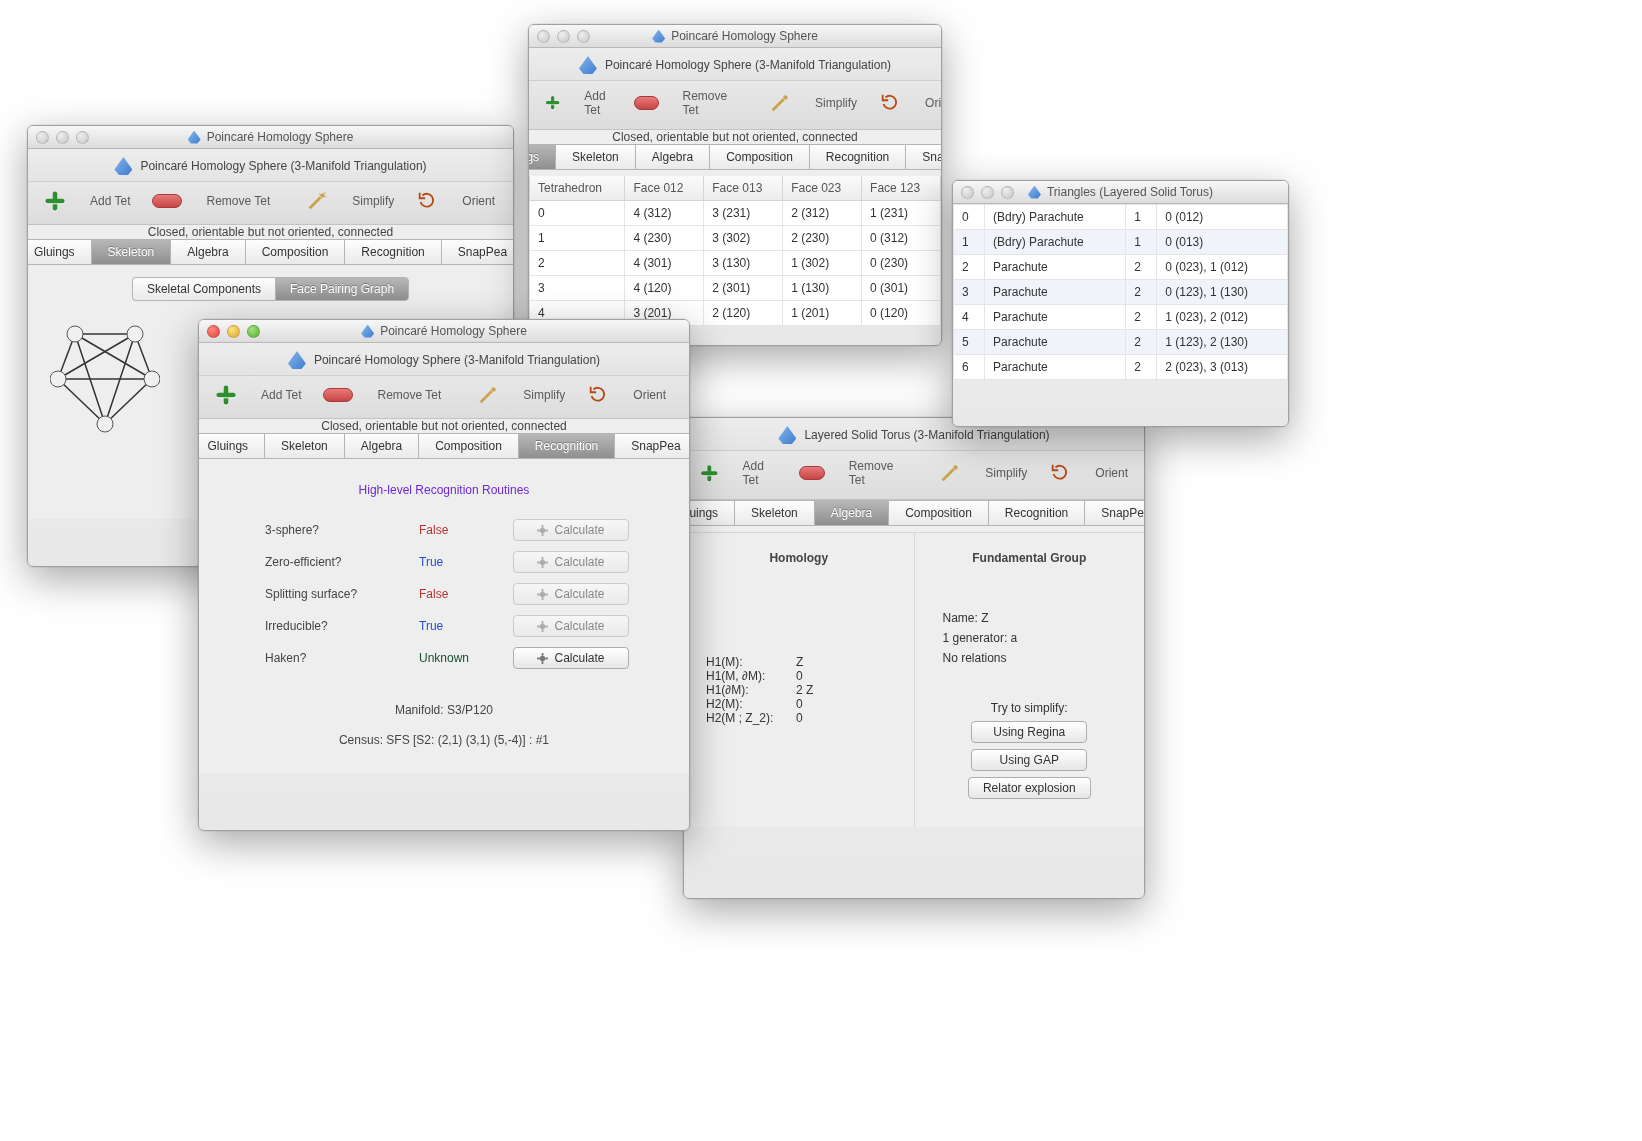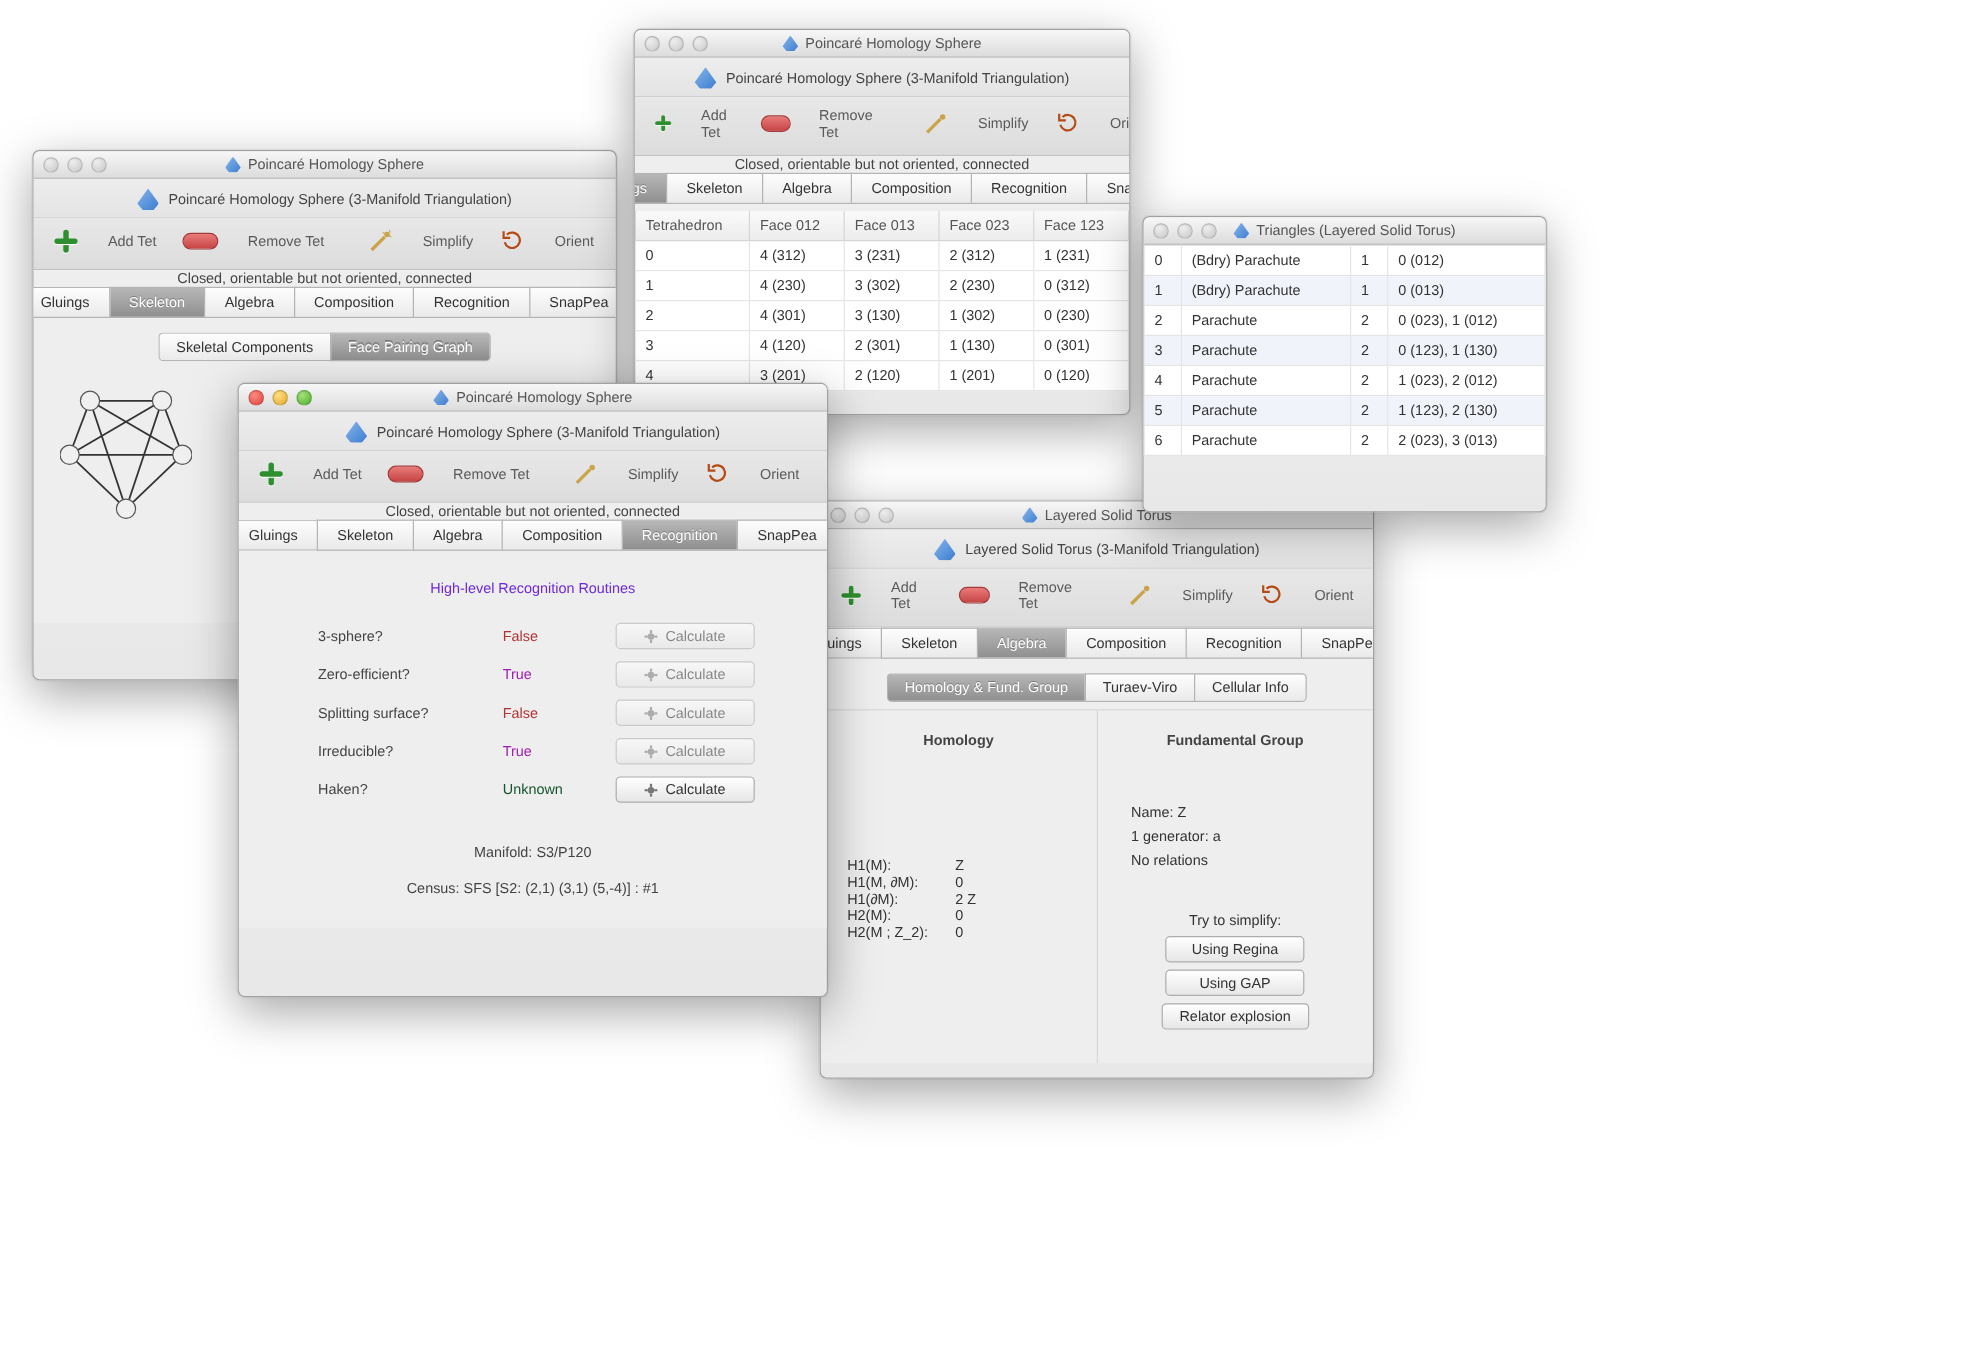--- a/index.html
+++ b/index.html
@@ -48,21 +48,21 @@
 .btn{display:inline-flex;align-items:center;justify-content:center;gap:6px;padding:3px 14px;min-width:86px;background:linear-gradient(#ffffff,#e6e6e6);border:1px solid #adadad;border-radius:4px;box-shadow:inset 0 1px 0 #fff;color:#333;font-size:12px;}
 .btn .gear{width:11px;height:11px;}
 .btn.disabled{opacity:.55;}
 
 .recog{padding:18px 30px 26px;display:flex;flex-direction:column;align-items:center;gap:18px;background:#eee;}
 .recog h3{margin:0 0 4px;font-size:12px;font-weight:400;color:#6d28d9;}
 .rgrid{display:grid;grid-template-columns:140px 80px 110px;row-gap:10px;column-gap:14px;align-items:center;}
 .rgrid .lbl{color:#444;}
 .rgrid .val{}
 .red{color:#b33232;}
-.green{color:#a21caf;}
+.green{color:#1d4ed8;}
 .unk{color:#14532d;}
 .recog .manifoldline{margin-top:16px;font-weight:700;color:#444;}
 .recog .manifoldline span{font-weight:400;}
 
 .algwrap{display:flex;background:#eee;border-top:1px solid #d7d7d7;}
 .algcol{flex:1;padding:18px 22px 28px;}
 .algcol h4{text-align:center;font-weight:700;margin:0 0 40px;color:#444;}
 .algcol+.algcol{border-left:1px solid #d7d7d7;}
 .hgrid{display:grid;grid-template-columns:90px 60px;row-gap:0;margin-top:90px;}
 .fcol{display:flex;flex-direction:column;align-items:center;gap:6px;}
@@ -274,29 +274,20 @@
             <td>3 (201)</td>
             <td>2 (120)</td>
             <td>1 (201)</td>
             <td>0 (120)</td>
           </tr>
         </tbody>
       </table>
 </div>
 
 <div class="win" id="winD">
-  <div class="titlebar">
-    <div class="traffic">
-      <span class="tl dim"></span>
-      <span class="tl dim"></span>
-      <span class="tl dim"></span>
-    </div>
-    <span class="ticon prism"></span>
-    <span>Layered Solid Torus</span>
-  </div>
   <div class="subtitle">
     <span class="bigprism">
           <span class="prism" style="display:block;width:18px;height:18px;"></span>
         </span>
     <span>Layered Solid Torus (3-Manifold Triangulation)</span>
   </div>
   <div class="toolbar">
     <div class="tbtn">
           <span class="tico plus">
             <svg viewBox="0 0 24 24">
@@ -329,25 +320,20 @@
           <span>Orient</span>
         </div>
   </div>
   <div class="tabs">
     <div class="tab">Gluings</div>
     <div class="tab">Skeleton</div>
     <div class="tab active">Algebra</div>
     <div class="tab">Composition</div>
     <div class="tab">Recognition</div>
     <div class="tab">SnapPea</div>
-  </div>
-  <div class="subtabs tabs">
-    <div class="tab active">Homology &amp; Fund. Group</div>
-    <div class="tab">Turaev-Viro</div>
-    <div class="tab">Cellular Info</div>
   </div>
   <div class="algwrap">
     <div class="algcol">
       <h4>Homology</h4>
       <div class="hgrid" id="homologyGrid">
             <div>H1(M):</div>
             <div>Z</div>
             <div>H1(M, ∂M):</div>
             <div>0</div>
             <div>H1(∂M):</div>

